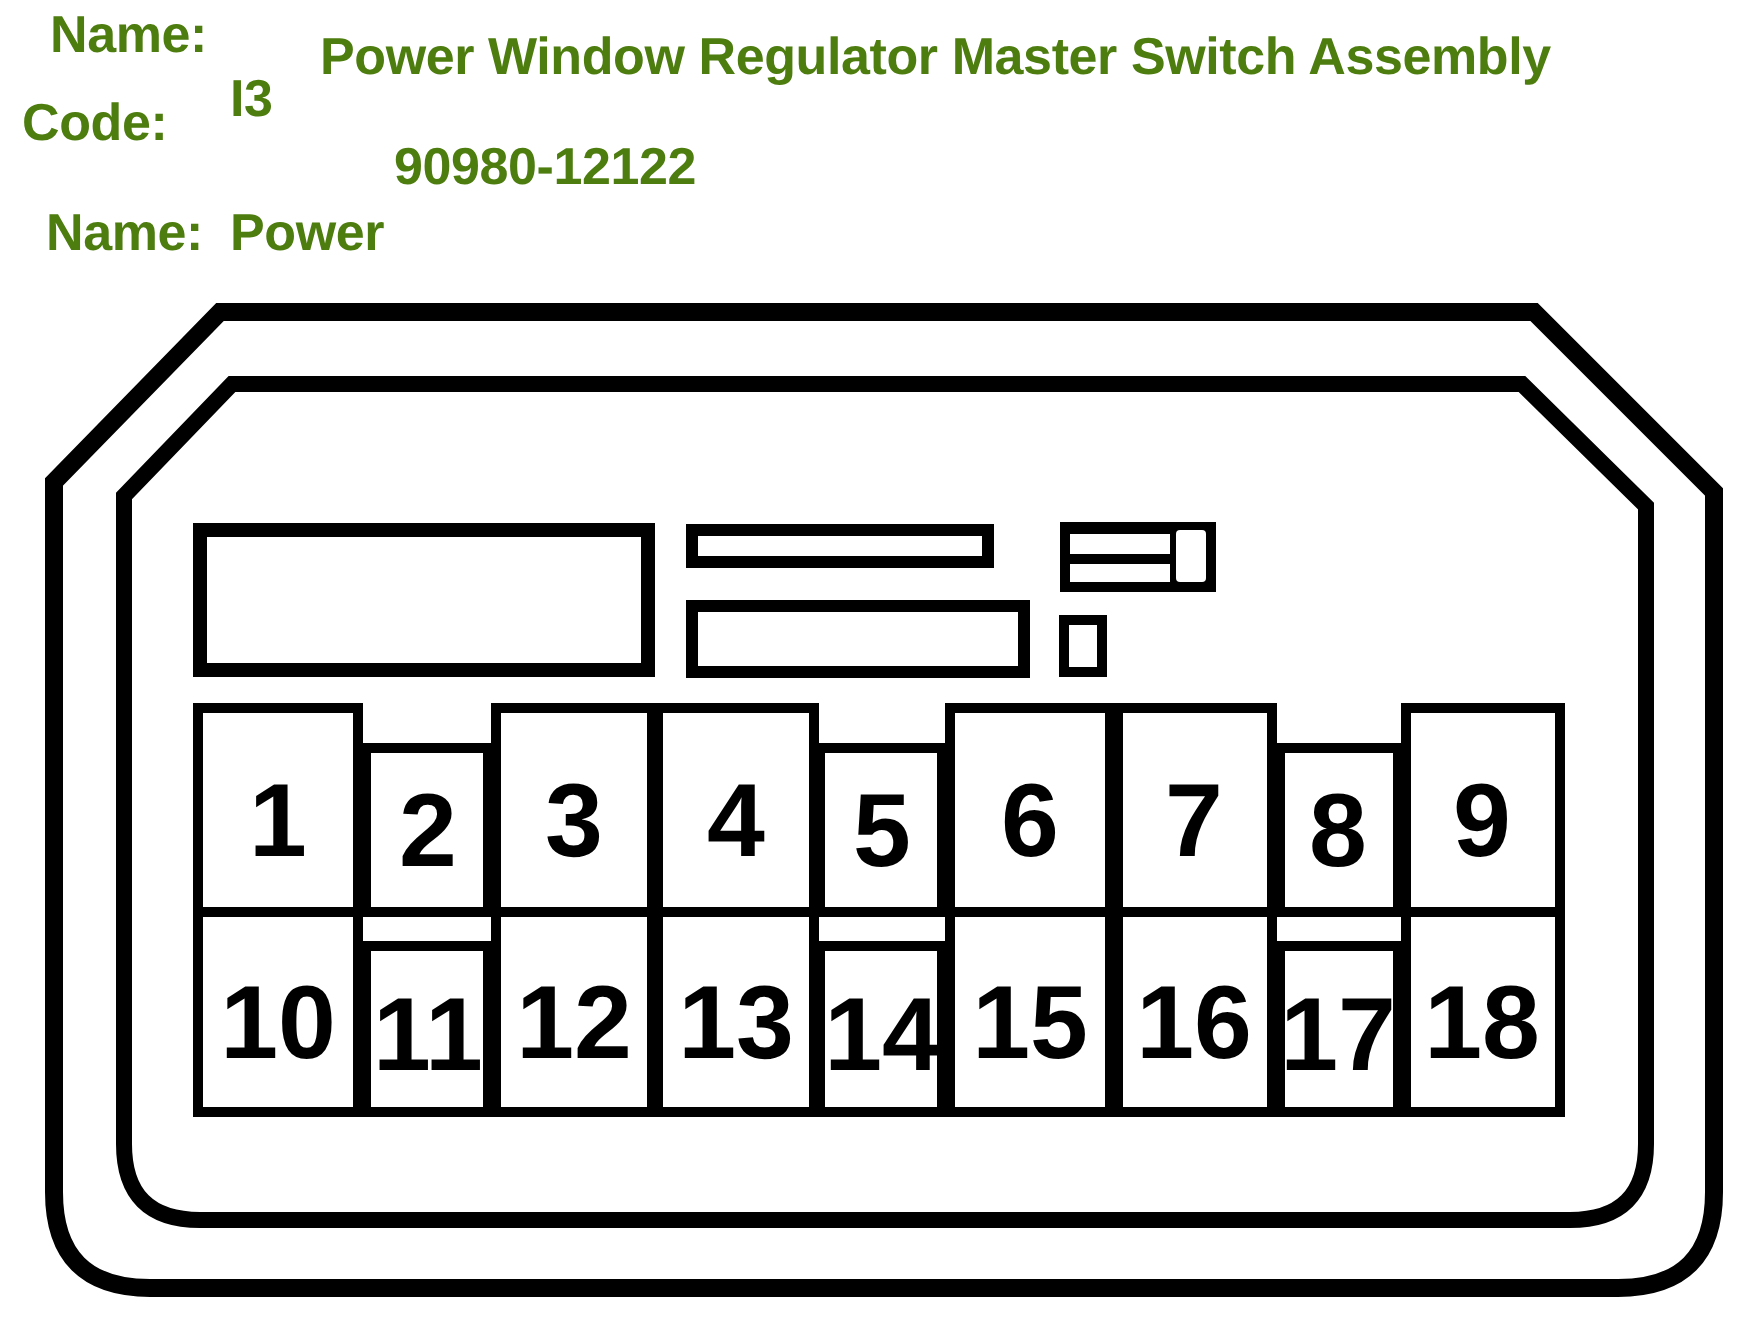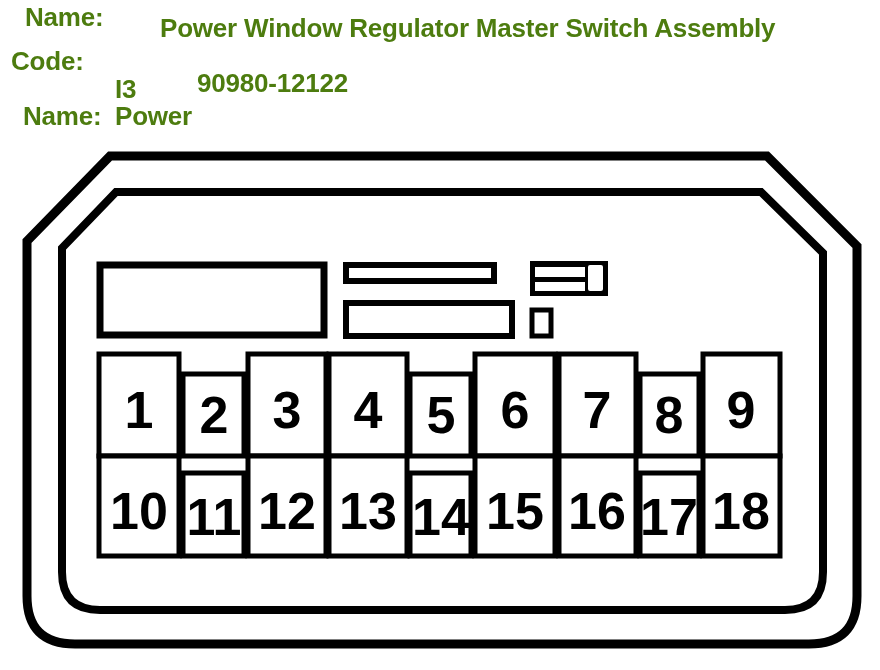--- a/index.html
+++ b/index.html
@@ -23,21 +23,21 @@
 </style>
 </head>
 <body>
 
 <div id="stage">
 
   <div class="hl" style="left:25px; top:4px;">Name:</div>
   <div class="hl" style="left:118px; top:15px;margin-left:42px;">Power Window Regulator Master Switch Assembly</div>
 
   <div class="hl" style="left:11px; top:36px;margin-top:12px;">Code:</div>
-  <div class="hl" style="left:115px; top:36px;margin-top:40px;">I3</div>
+  <div class="hl" style="left:115px; top:36px;">I3</div>
 
   <div class="hl" style="left:197px; top:70px;">90980-12122</div>
 
   <div class="hl" style="left:23px; top:103px;">Name:</div>
   <div class="hl" style="left:115px; top:103px;">Power</div>
 
   <svg width="880" height="670" viewBox="0 0 880 670">
 
     <path class="outline" stroke-width="9" d="M 110 156 L 767 156 L 857 246 L 857 596 Q 857 644 809 644 L 75 644 Q 27 644 27 596 L 27 241 Z"></path>
 

